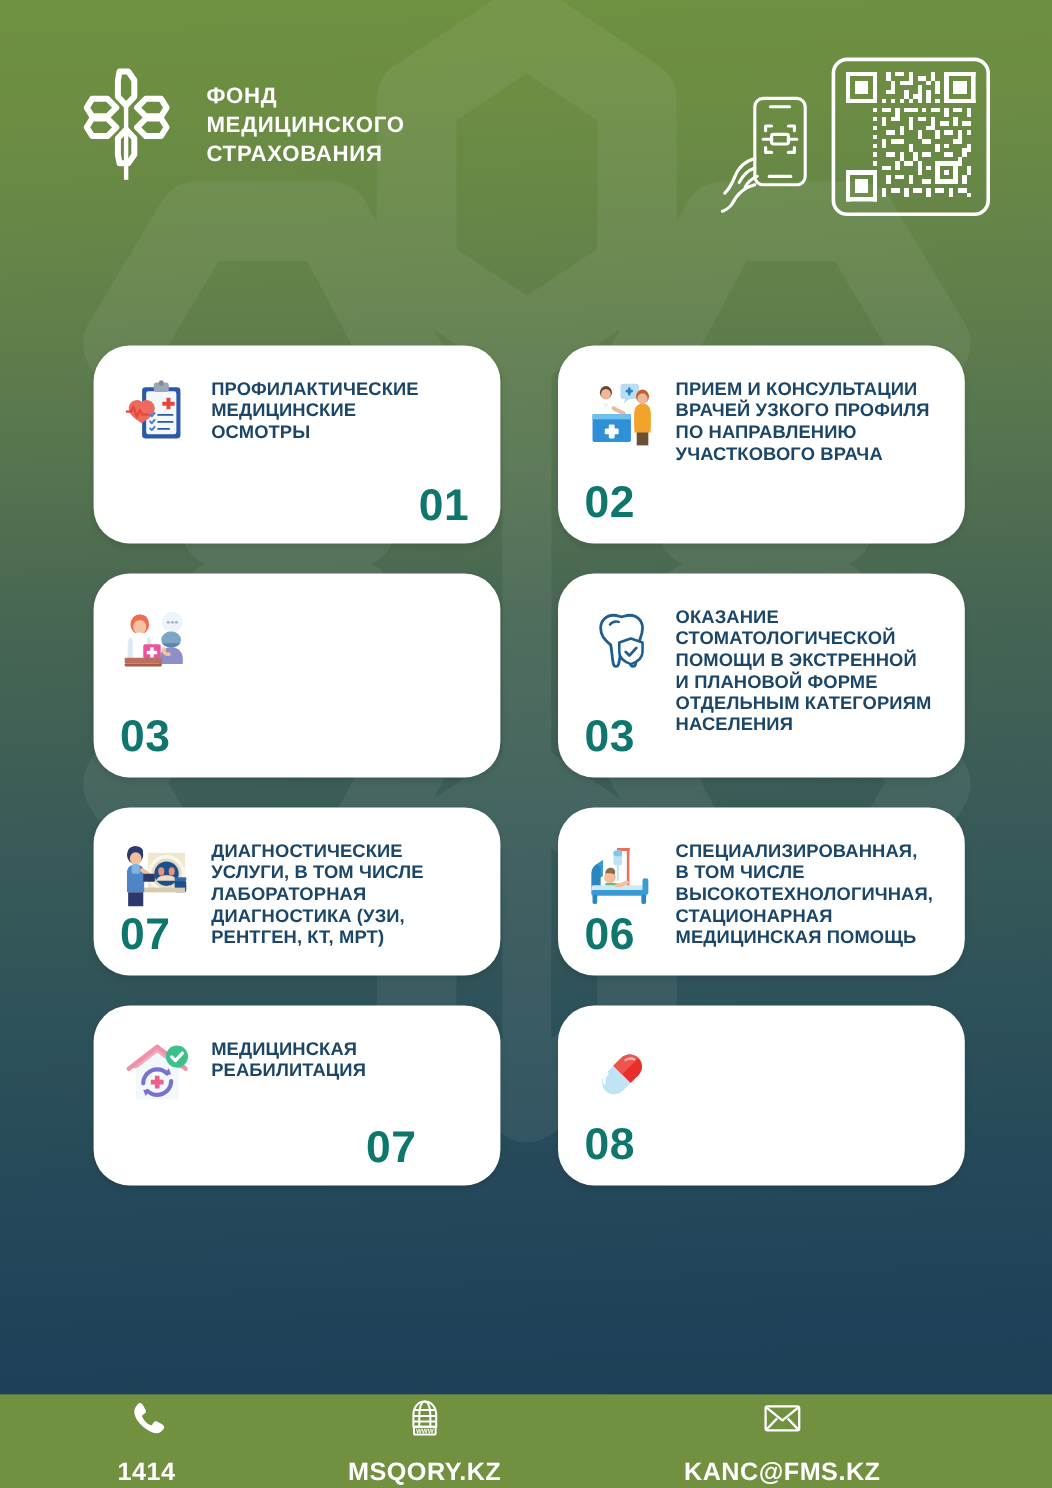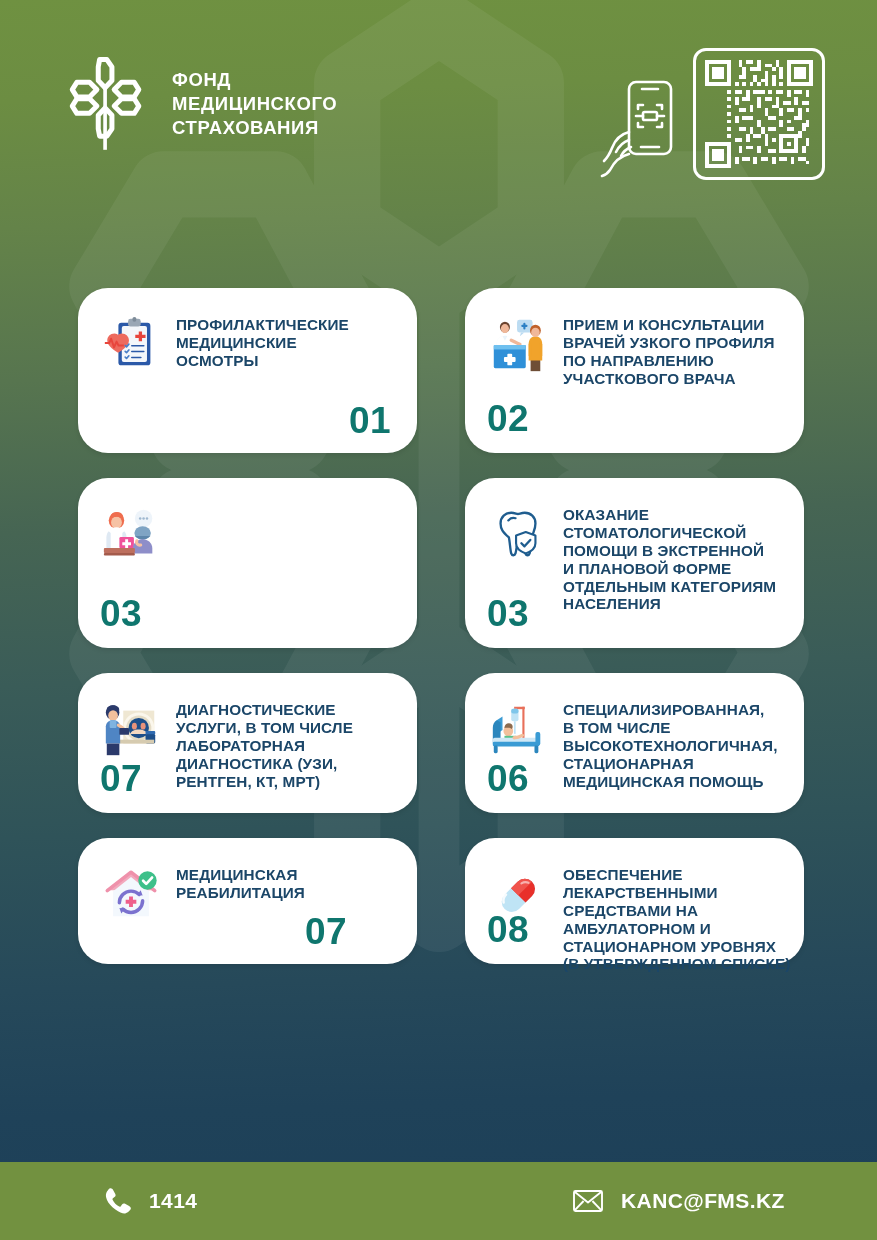--- a/index.html
+++ b/index.html
@@ -79,29 +79,29 @@
     letter-spacing:.5px;margin-top:auto;padding-top:8px;
   }
   
   .card.tall .card-num{position:absolute;left:22px;bottom:16px;margin:0;padding:0;}
   .card.tall{padding-bottom:20px;}
 
   
   .h1{height:165px;}
   .h2{height:170px;}
   .h3{height:140px;}
-  .h4{height:126px;}
+  .h4{height:150px;}
 
   
   #footer{
     position:absolute;left:0;bottom:0;width:877px;height:78px;
     background:#729140;
     display:flex;align-items:center;
   }
-  .contact{display:flex;align-items:center;gap:15px;}
+  .contact{display:flex;align-items:center;gap:15px;flex-direction:column;}
   .contact .cicon{width:36px;height:36px;flex:none;}
   .contact .cicon svg{display:block;width:100%;height:100%;}
   .contact .ctext{
     color:#ffffff;font-weight:bold;font-size:21px;letter-spacing:.4px;
     white-space:nowrap;
   }
   #c1{position:absolute;left:98px;}
   #c2{position:absolute;left:290px;}
   #c3{position:absolute;left:570px;}
 </style>
@@ -509,45 +509,54 @@
           <svg viewBox="0 0 64 64">
             <g transform="rotate(-45 32 32)">
               <rect x="12" y="22" width="40" height="21" rx="10.5" fill="#bfe4f5"></rect>
               <path d="M32 22h9.5A10.5 10.5 0 0 1 52 32.5 10.5 10.5 0 0 1 41.5 43H32z" fill="#e8302a"></path>
               <path d="M32 22h9.5A10.5 10.5 0 0 1 52 32.5h-20z" fill="#f0534c"></path>
               <path d="M16 27c1.6-2.6 4.4-4 7.5-4" stroke="#ffffff" stroke-width="2.6" fill="none" stroke-linecap="round" opacity=".85"></path>
               <path d="M43 26c2.6.6 4.6 2.4 5.6 4.8" stroke="#ffffff" stroke-width="2.2" fill="none" stroke-linecap="round" opacity=".55"></path>
             </g>
           </svg>
         </div>
-        <div class="card-title">
-          <span>ОБЕСПЕЧЕНИЕ</span>
-          <span>ЛЕКАРСТВЕННЫМИ</span>
-          <span>СРЕДСТВАМИ НА</span>
-          <span>АМБУЛАТОРНОМ И</span>
-          <span>СТАЦИОНАРНОМ УРОВНЯХ</span>
-          <span>(В УТВЕРЖДЕННОМ СПИСКЕ)</span>
-        </div>
       </div>
       <div class="card-num">08</div>
     </div>
 
   </div>
 
   <div id="footer">
 
     <div class="contact" id="c1">
       <div class="cicon">
         <svg viewBox="0 0 36 36">
           <path d="M11.5 5.5c1.4-1 3 .2 3.6 1.4l2.2 4c.6 1.2.3 2.3-.8 3.1l-1.6 1.2c-.5.4-.6 1-.3 1.6 1.4 3 3.6 5.3 6.6 6.8.6.3 1.2.1 1.6-.4l1.2-1.7c.8-1.1 2-1.4 3.1-.8l4 2.2c1.3.7 2.4 2.3 1.4 3.7-1.3 1.9-3.2 3.5-5.3 3.8-2.3.3-5.6-.7-9.8-3.8-4.2-3.1-7-6.4-8.4-9.6-1.3-3-1.4-5.4-.6-7.2.7-1.6 2-3.4 3.1-4.3z" fill="#ffffff"></path>
         </svg>
       </div>
       <div class="ctext">1414</div>
     </div>
 
+    <div class="contact" id="c2">
+      <div class="cicon">
+        <svg viewBox="0 0 36 36" fill="none" stroke="#ffffff" stroke-width="1.7">
+          <path d="M18 4c-5.5 0-9.5 4.6-9.5 11v10h19V15c0-6.4-4-11-9.5-11z"></path>
+          <path d="M18 4c-2.8 0-4.6 4.6-4.6 11v10"></path>
+          <path d="M18 4c2.8 0 4.6 4.6 4.6 11v10"></path>
+          <line x1="9" y1="11" x2="27" y2="11"></line>
+          <line x1="8.6" y1="16" x2="27.4" y2="16"></line>
+          <line x1="8.6" y1="20.5" x2="27.4" y2="20.5"></line>
+          <rect x="9" y="25" width="18" height="6.5" rx="1"></rect>
+          <g stroke="none" fill="#ffffff" font-size="5.2" font-family="Liberation Sans, sans-serif" font-weight="bold">
+            <text x="18" y="30.2" text-anchor="middle">WWW</text>
+          </g>
+        </svg>
+      </div>
+      <div class="ctext">MSQORY.KZ</div>
+    </div>
 
     <div class="contact" id="c3">
       <div class="cicon">
         <svg viewBox="0 0 36 36" fill="none" stroke="#ffffff" stroke-width="1.9" stroke-linejoin="round">
           <rect x="4" y="8" width="28" height="20" rx="1.5"></rect>
           <path d="M4.6 8.8L18 19.6 31.4 8.8"></path>
           <path d="M4.6 27.4L13.6 18"></path>
           <path d="M31.4 27.4L22.4 18"></path>
         </svg>
       </div>

